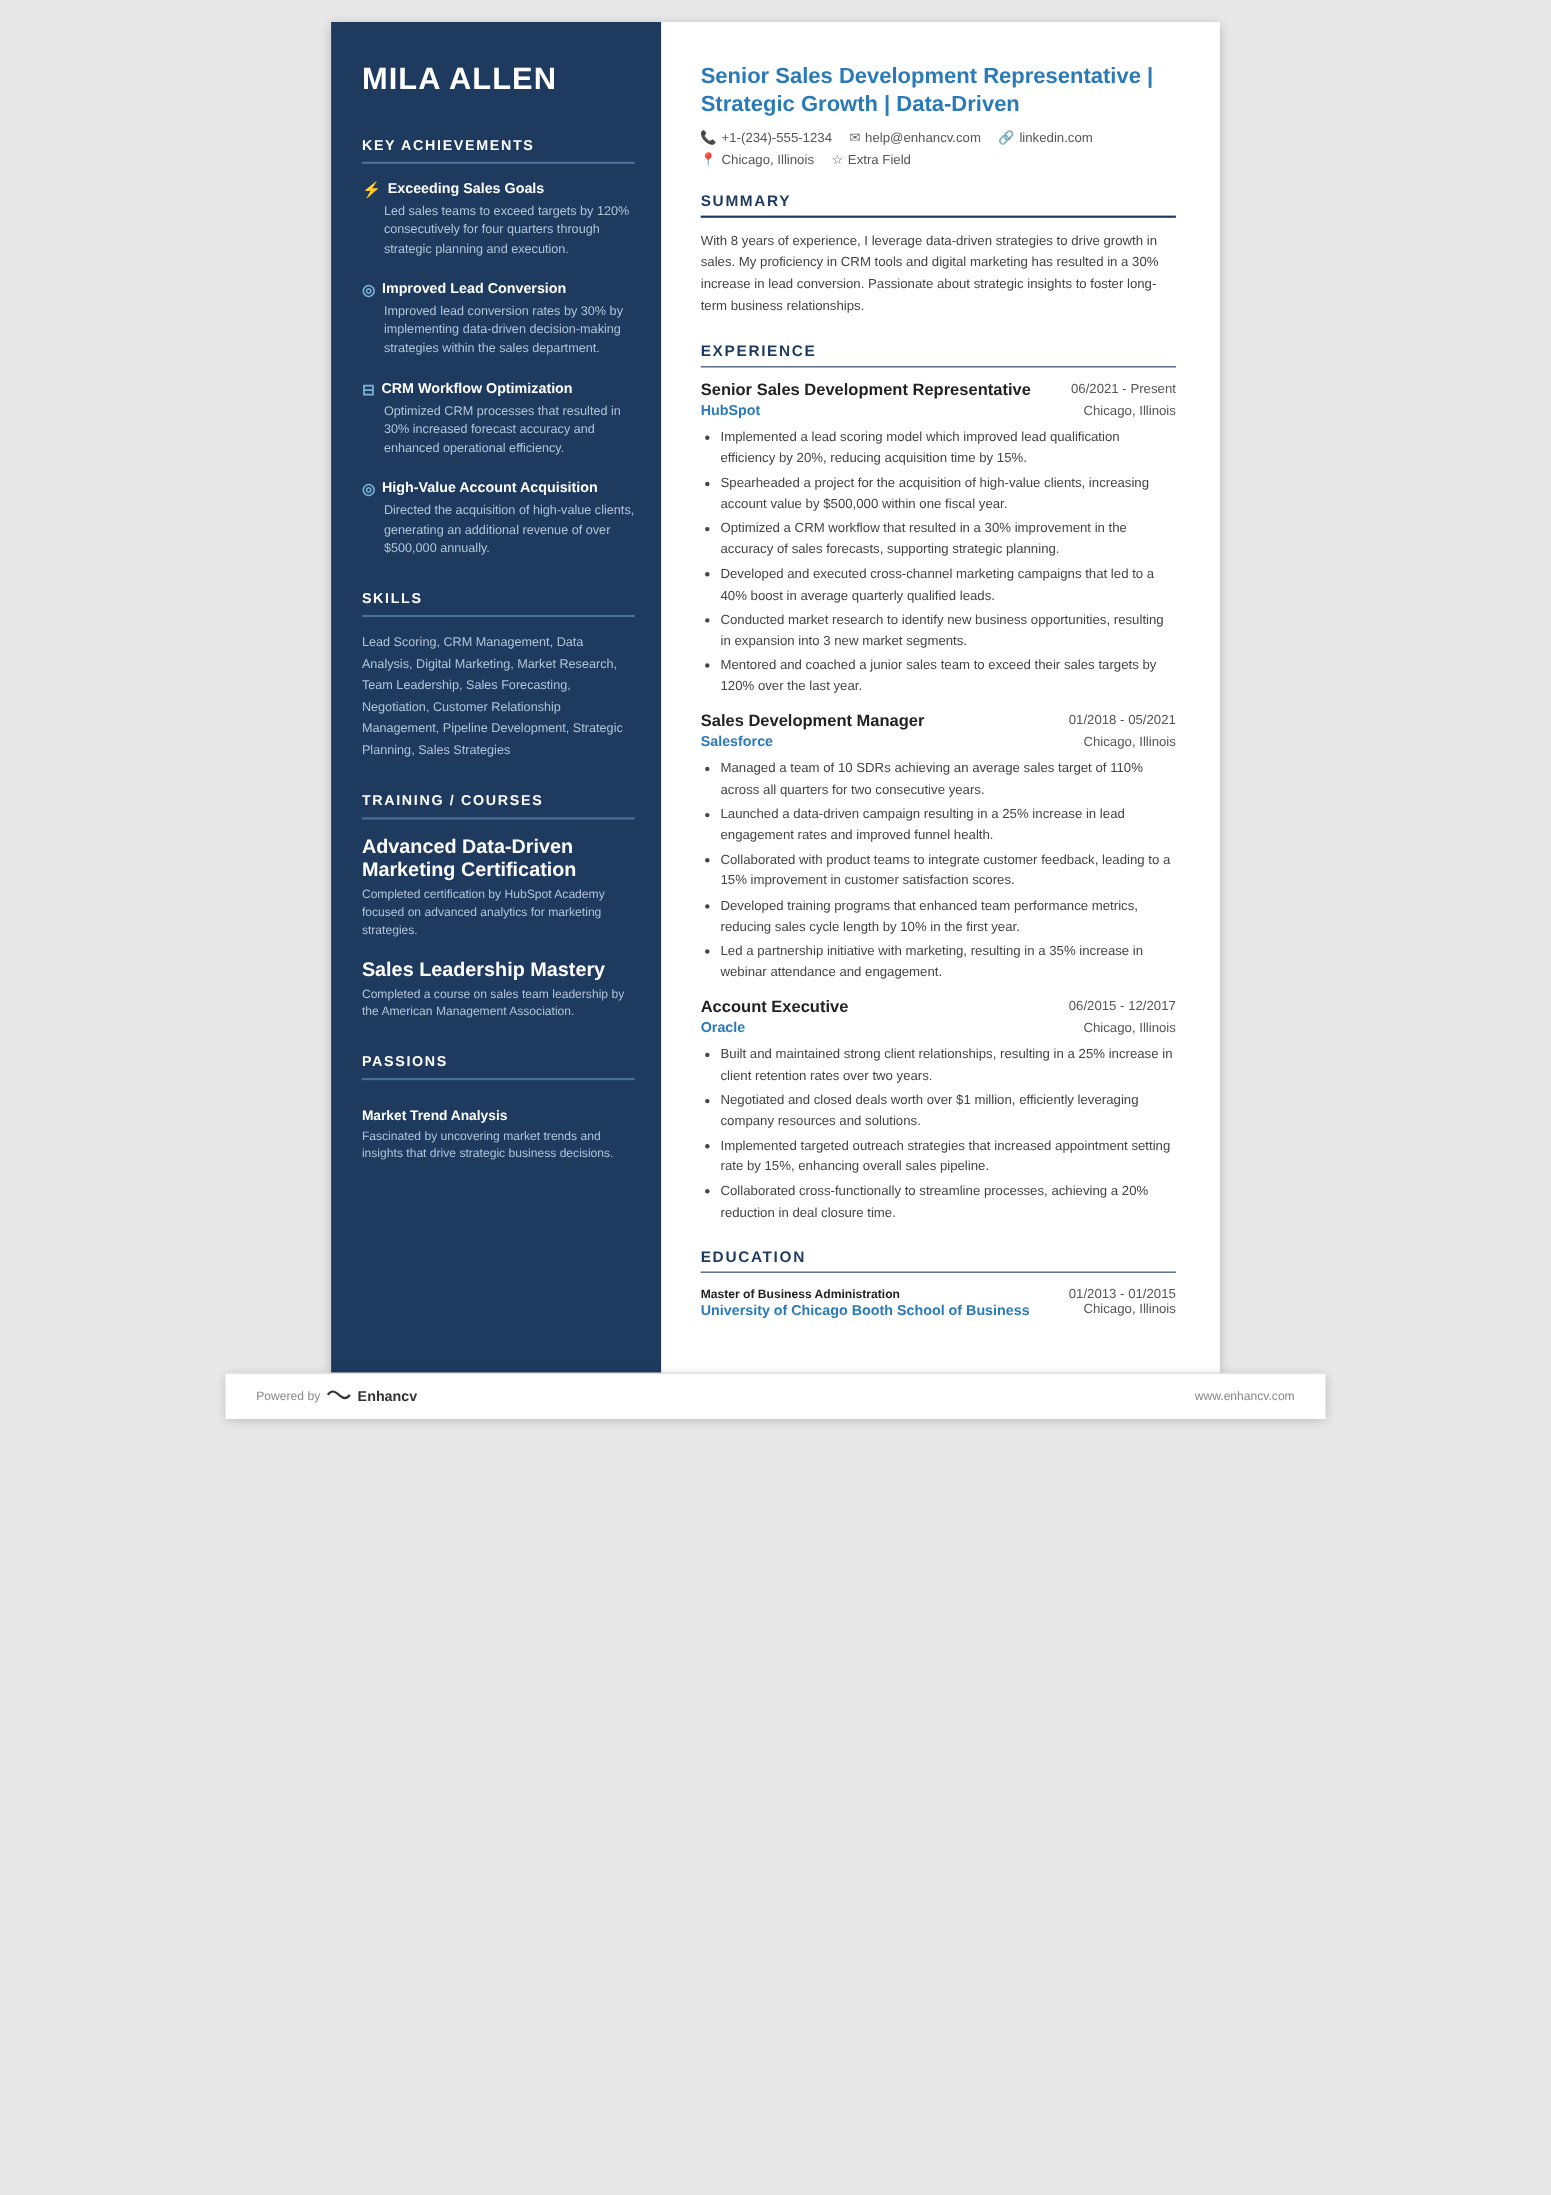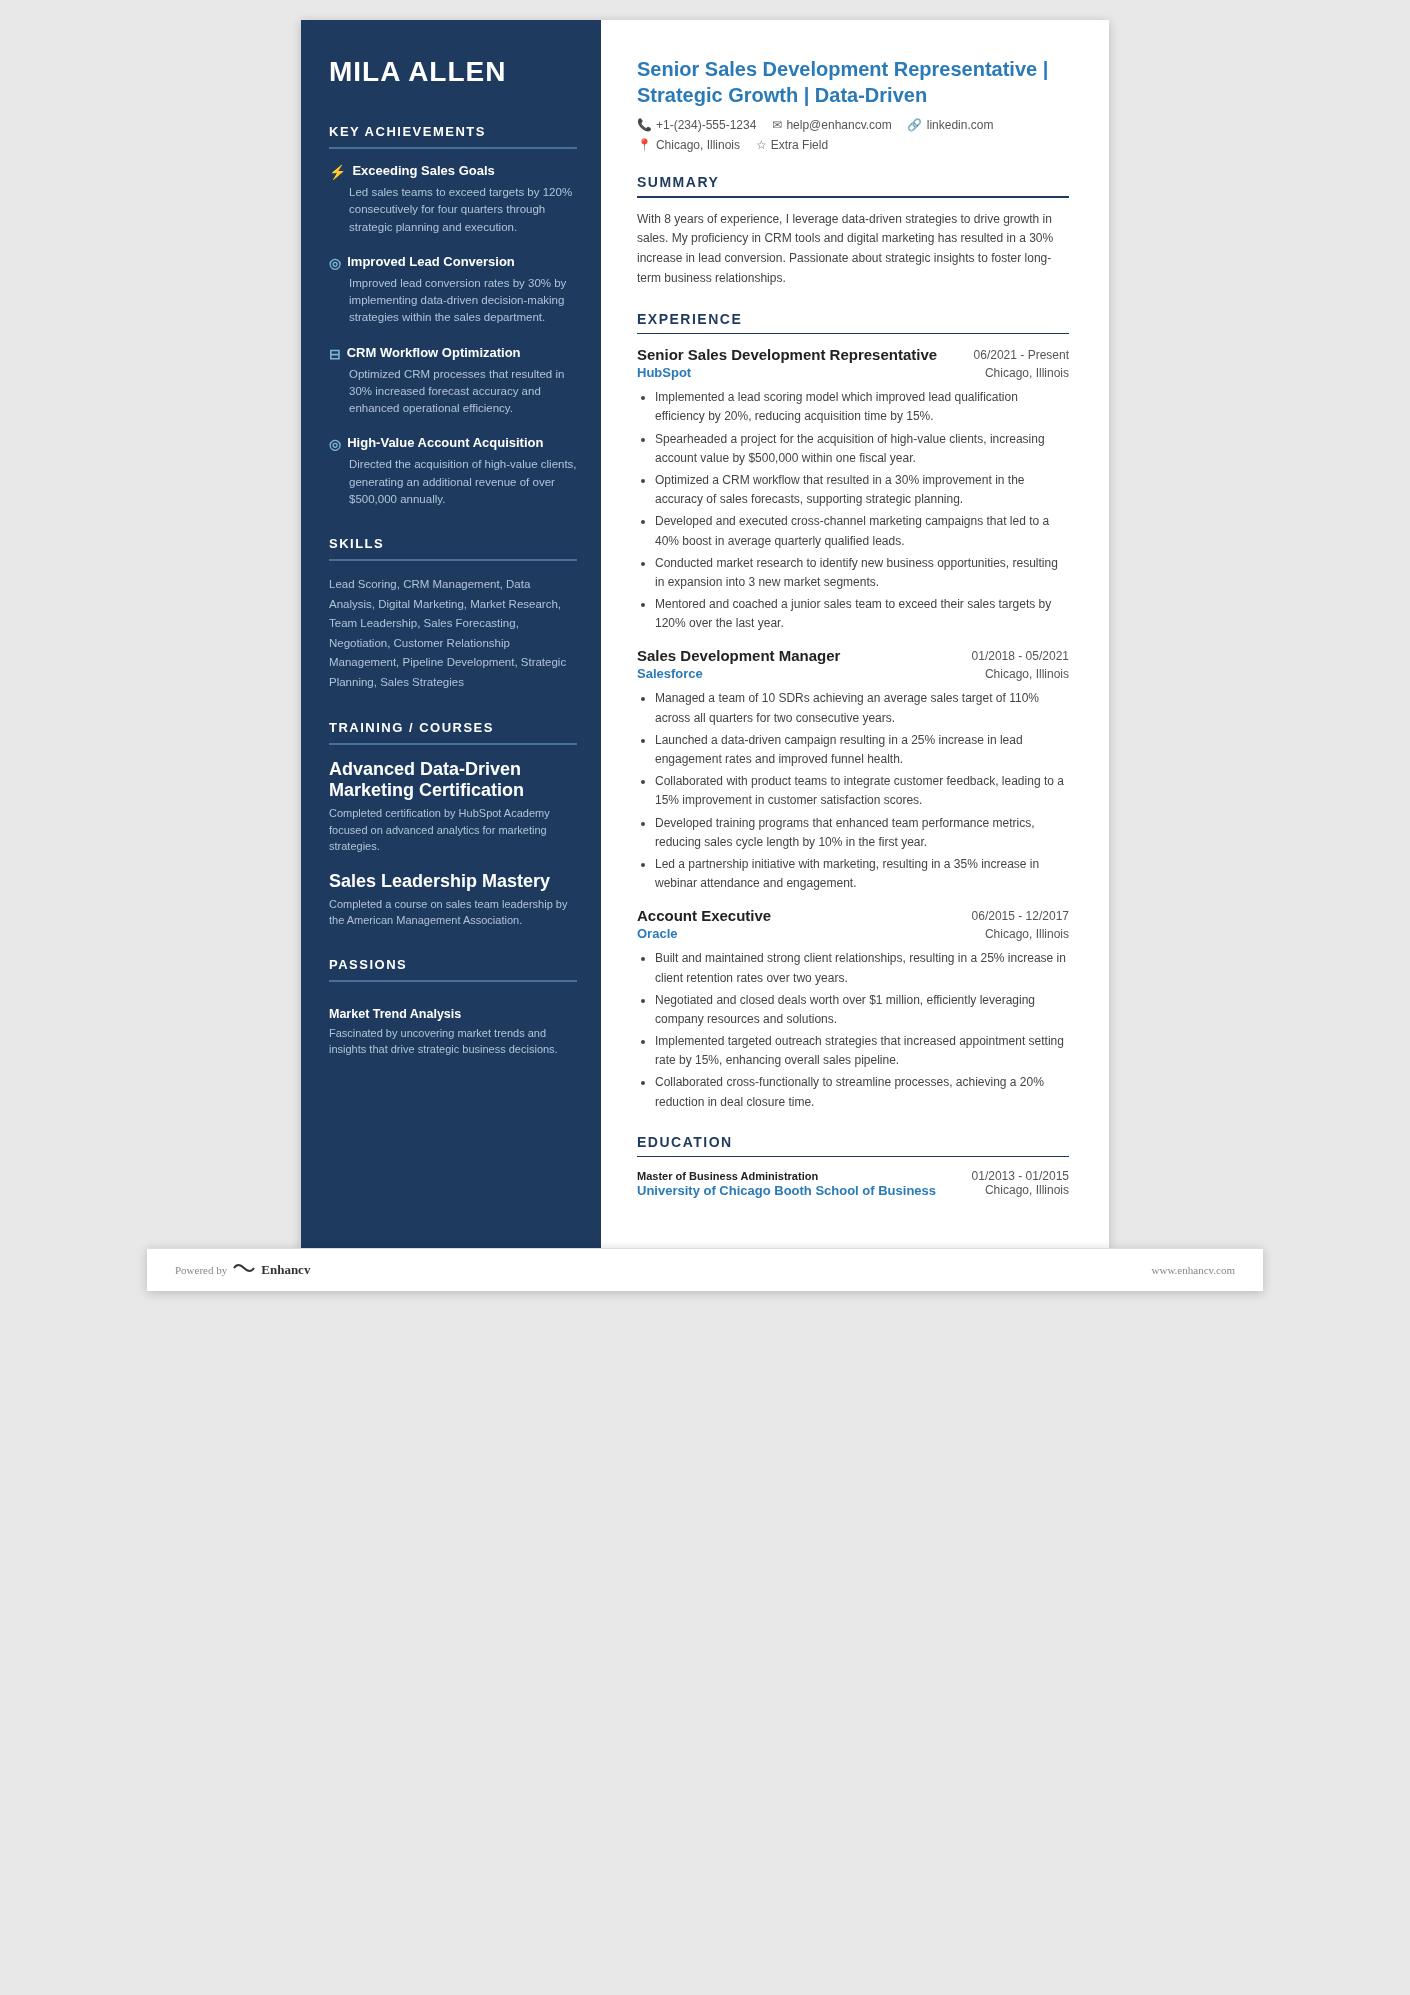--- a/index.html
+++ b/index.html
@@ -150,21 +150,21 @@
       margin-bottom: 12px;
     }
     .summary-text {
       font-size: 12px;
       line-height: 1.65;
       color: #444;
     }
     .exp-header {
       display: flex;
       justify-content: space-between;
-      align-items: center;
+      align-items: flex-start;
       margin-bottom: 2px;
     }
     .exp-title {
       font-size: 15px;
       font-weight: 700;
       color: #222;
     }
     .exp-date {
       font-size: 12px;
       color: #555;
@@ -392,21 +392,21 @@
         <div class="edu-school-row">
           <div class="edu-school">University of Chicago Booth School of Business</div>
           <div class="edu-loc">Chicago, Illinois</div>
         </div>
       </div>
 
 
     </div>
   </div>
 
-  <div style="width:1116px; display:flex; justify-content:space-between; align-items:center; padding:12px 28px; border-top:1px solid #ddd; background:white; box-shadow: 0 2px 10px rgba(0,0,0,0.2); font-family: Liberation Serif, serif;">
+  <div style="width:1000px; display:flex; justify-content:space-between; align-items:center; padding:12px 28px; border-top:1px solid #ddd; background:white; box-shadow: 0 2px 10px rgba(0,0,0,0.2);">
     <div style="display:flex; align-items:center; gap:6px;">
       <span style="font-size:11px; color:#888;">Powered by</span>
       <span style="font-size:13px; color:#333; font-weight:bold;">
         <svg width="22" height="14" viewBox="0 0 22 14" fill="none" xmlns="http://www.w3.org/2000/svg">
           <path d="M1 7 Q5 1 11 7 Q17 13 21 7" stroke="#333" stroke-width="2" fill="none"></path>
         </svg>
       </span>
       <span style="font-size:13px; color:#333; font-weight:bold;">Enhancv</span>
     </div>
     <div style="font-size:11px; color:#888;">www.enhancv.com</div>

